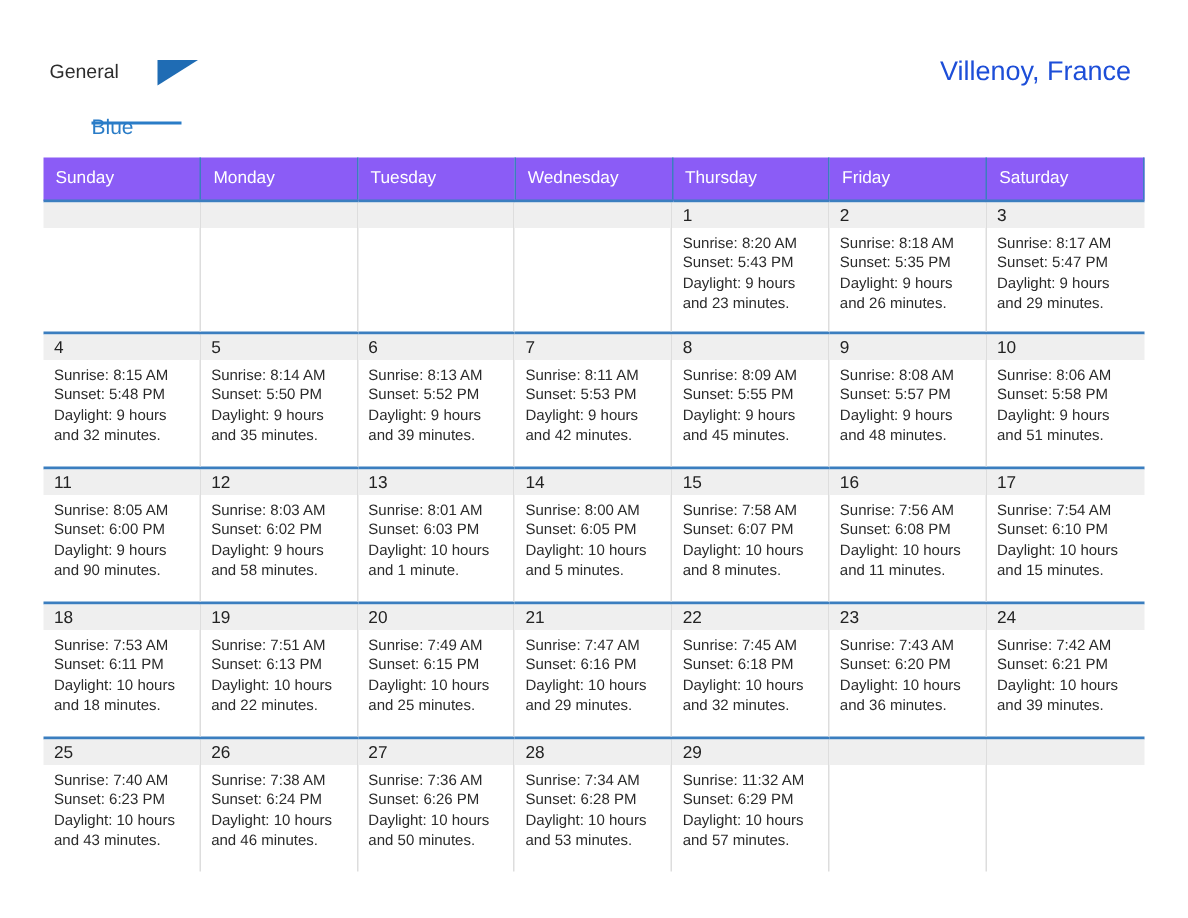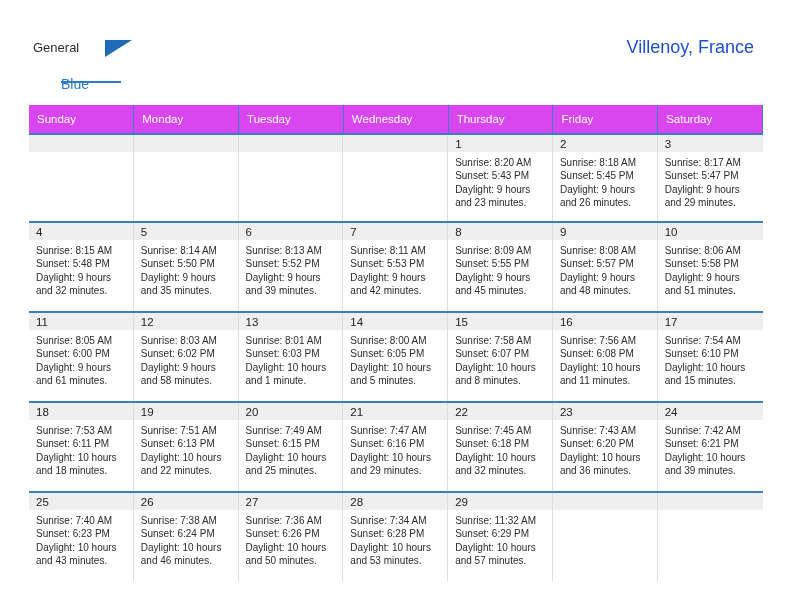--- a/index.html
+++ b/index.html
@@ -96,21 +96,21 @@
   
   .calendar {
     position: absolute;
     left: 29px;
     top: 105px;
     width: 734px;
     border-collapse: collapse;
     table-layout: fixed;
   }
   .calendar th {
-    background: #d946ef;
+    background: #8b5cf6;
     color: #ffffff;
     font-size: 11.5px;
     font-weight: normal;
     text-align: left;
     padding: 5px 0 5px 8px;
     height: 18px;
     border-right: 1px solid #3b7ebf;
   }
   .calendar td {
     vertical-align: top;
@@ -241,21 +241,21 @@
                 <div>Daylight: 9 hours</div>
                 <div>and 23 minutes.</div>
               </div>
             </div>
           </td>
         <td>
             <div class="cell-inner">
               <div class="daynum-band">2</div>
               <div class="cell-body">
                 <div>Sunrise: 8:18 AM</div>
-                <div>Sunset: 5:45 PM</div>
+                <div>Sunset: 5:35 PM</div>
                 <div>Daylight: 9 hours</div>
                 <div>and 26 minutes.</div>
               </div>
             </div>
           </td>
         <td>
             <div class="cell-inner last">
               <div class="daynum-band">3</div>
               <div class="cell-body">
                 <div>Sunrise: 8:17 AM</div>
@@ -348,21 +348,21 @@
       </tr>
 
       <tr class="week">
         <td>
             <div class="cell-inner">
               <div class="daynum-band">11</div>
               <div class="cell-body">
                 <div>Sunrise: 8:05 AM</div>
                 <div>Sunset: 6:00 PM</div>
                 <div>Daylight: 9 hours</div>
-                <div>and 61 minutes.</div>
+                <div>and 90 minutes.</div>
               </div>
             </div>
           </td>
         <td>
             <div class="cell-inner">
               <div class="daynum-band">12</div>
               <div class="cell-body">
                 <div>Sunrise: 8:03 AM</div>
                 <div>Sunset: 6:02 PM</div>
                 <div>Daylight: 9 hours</div>

